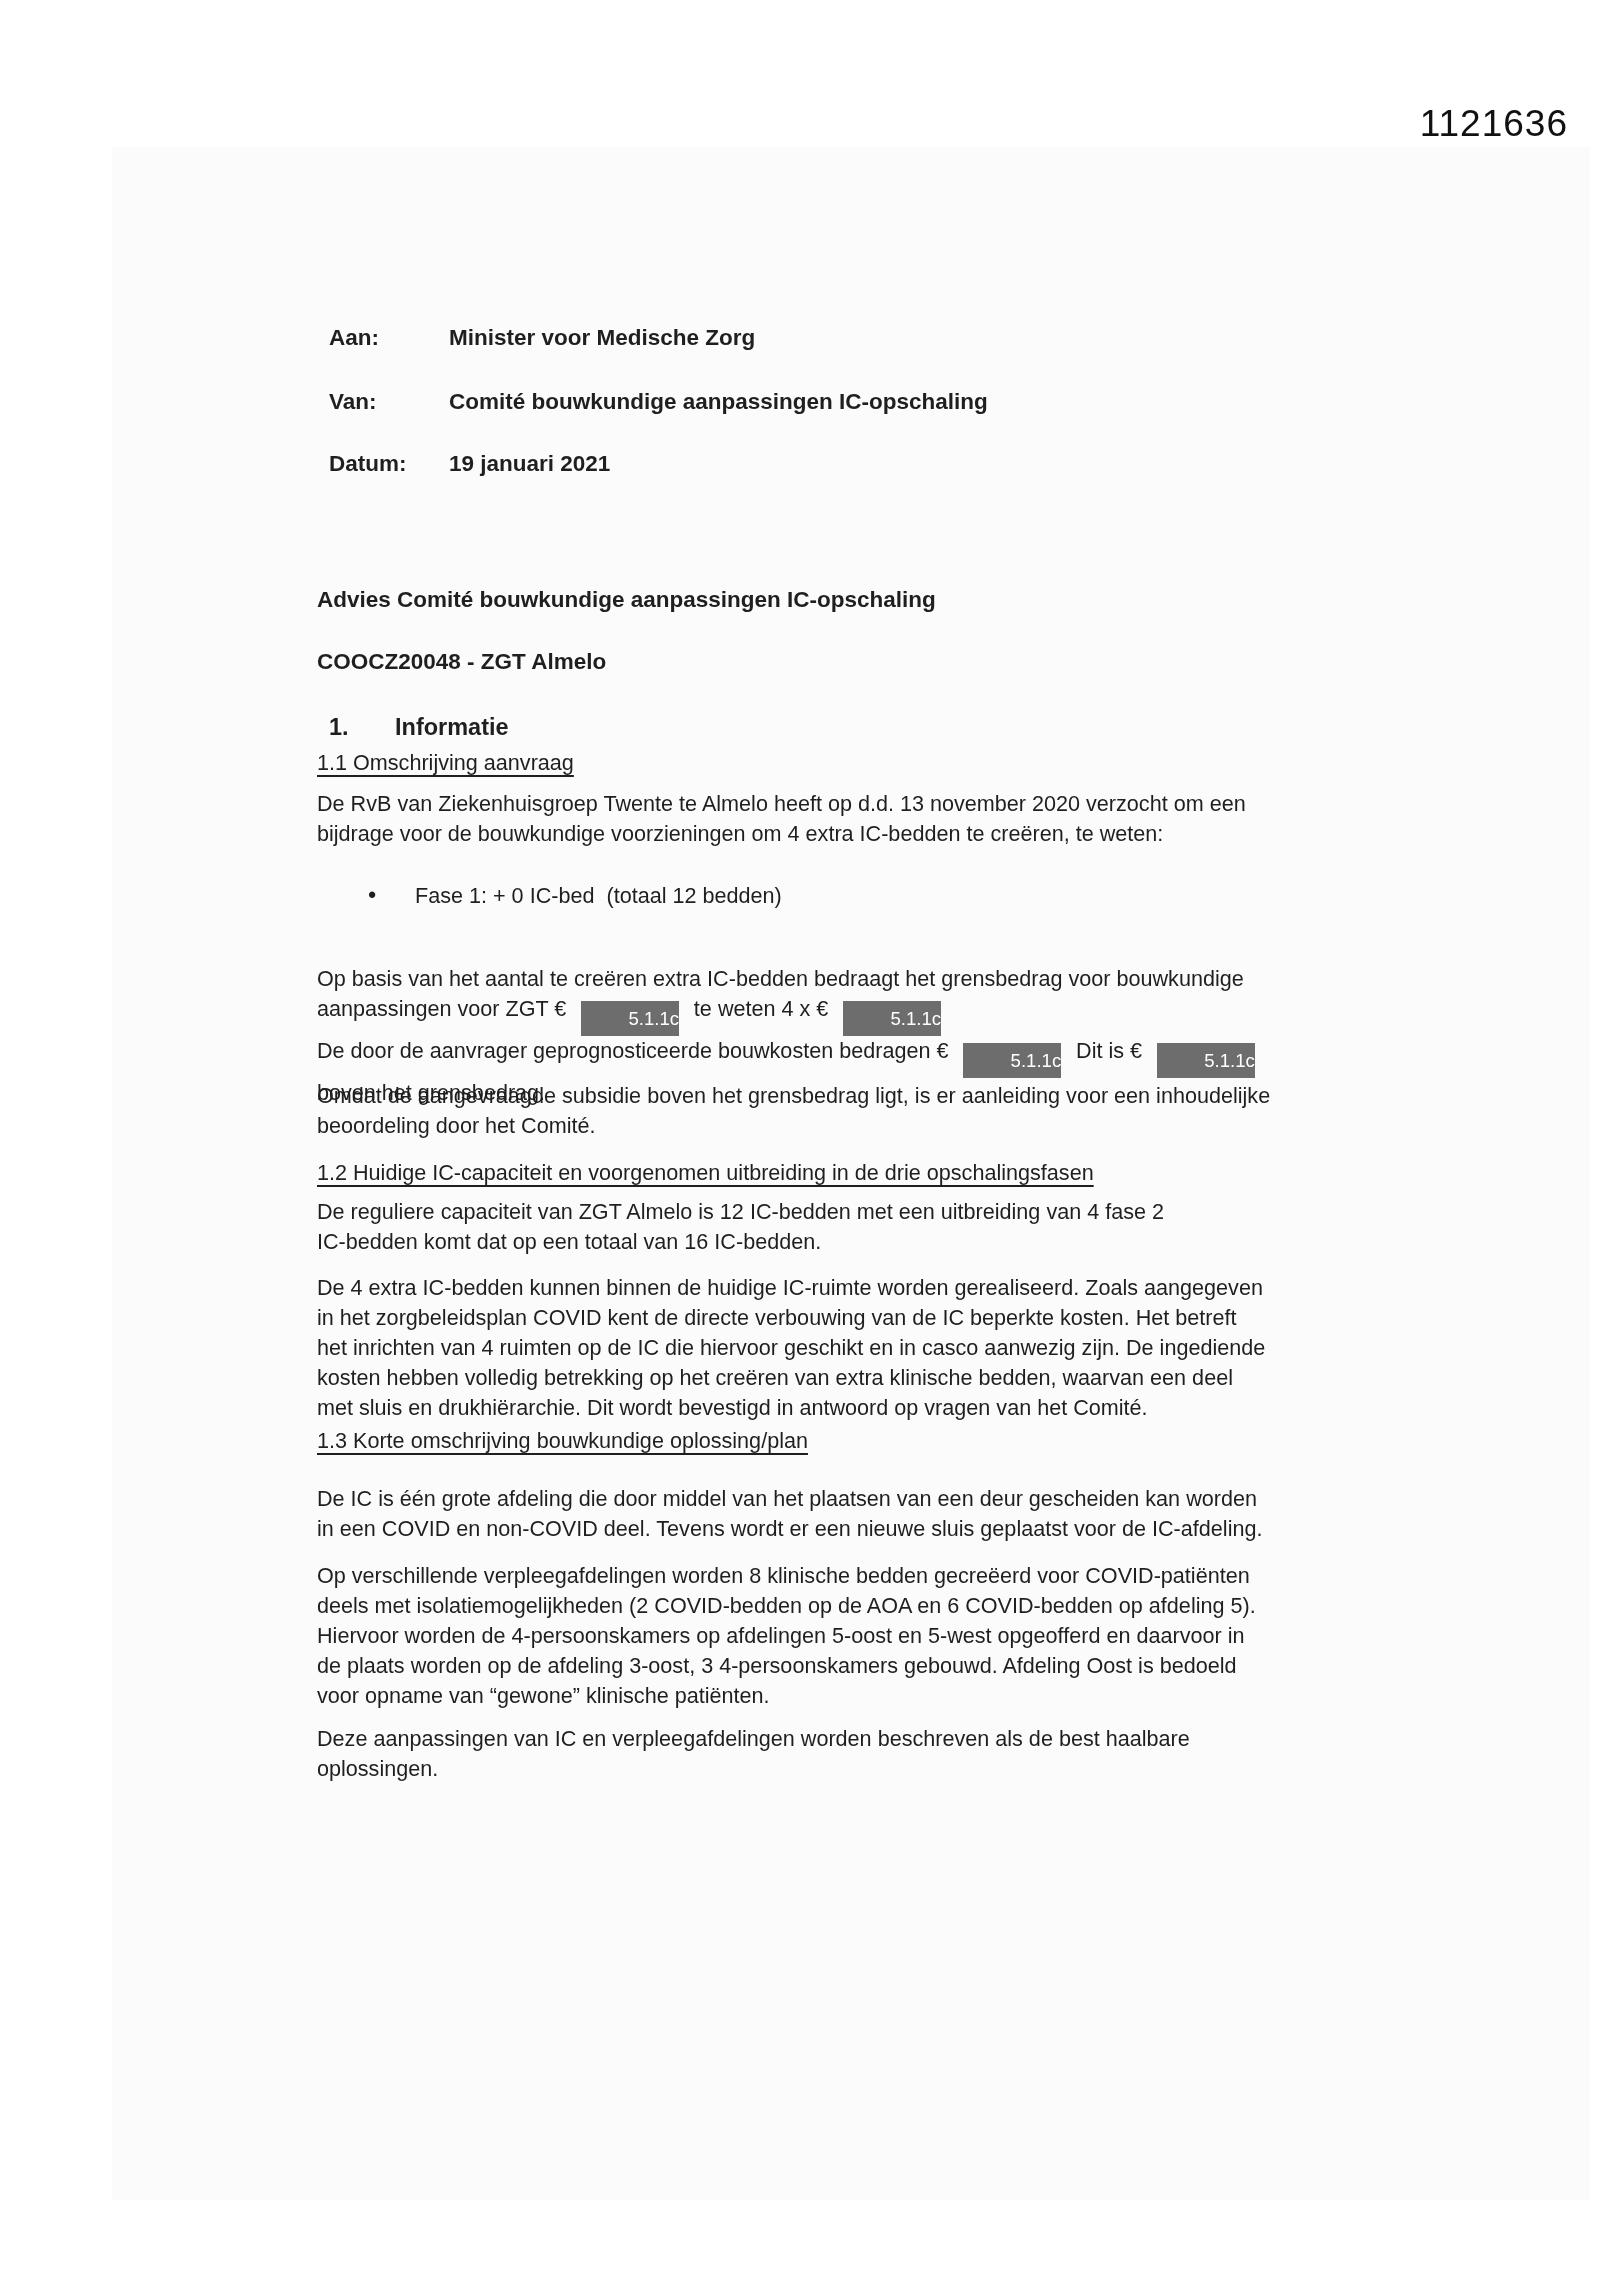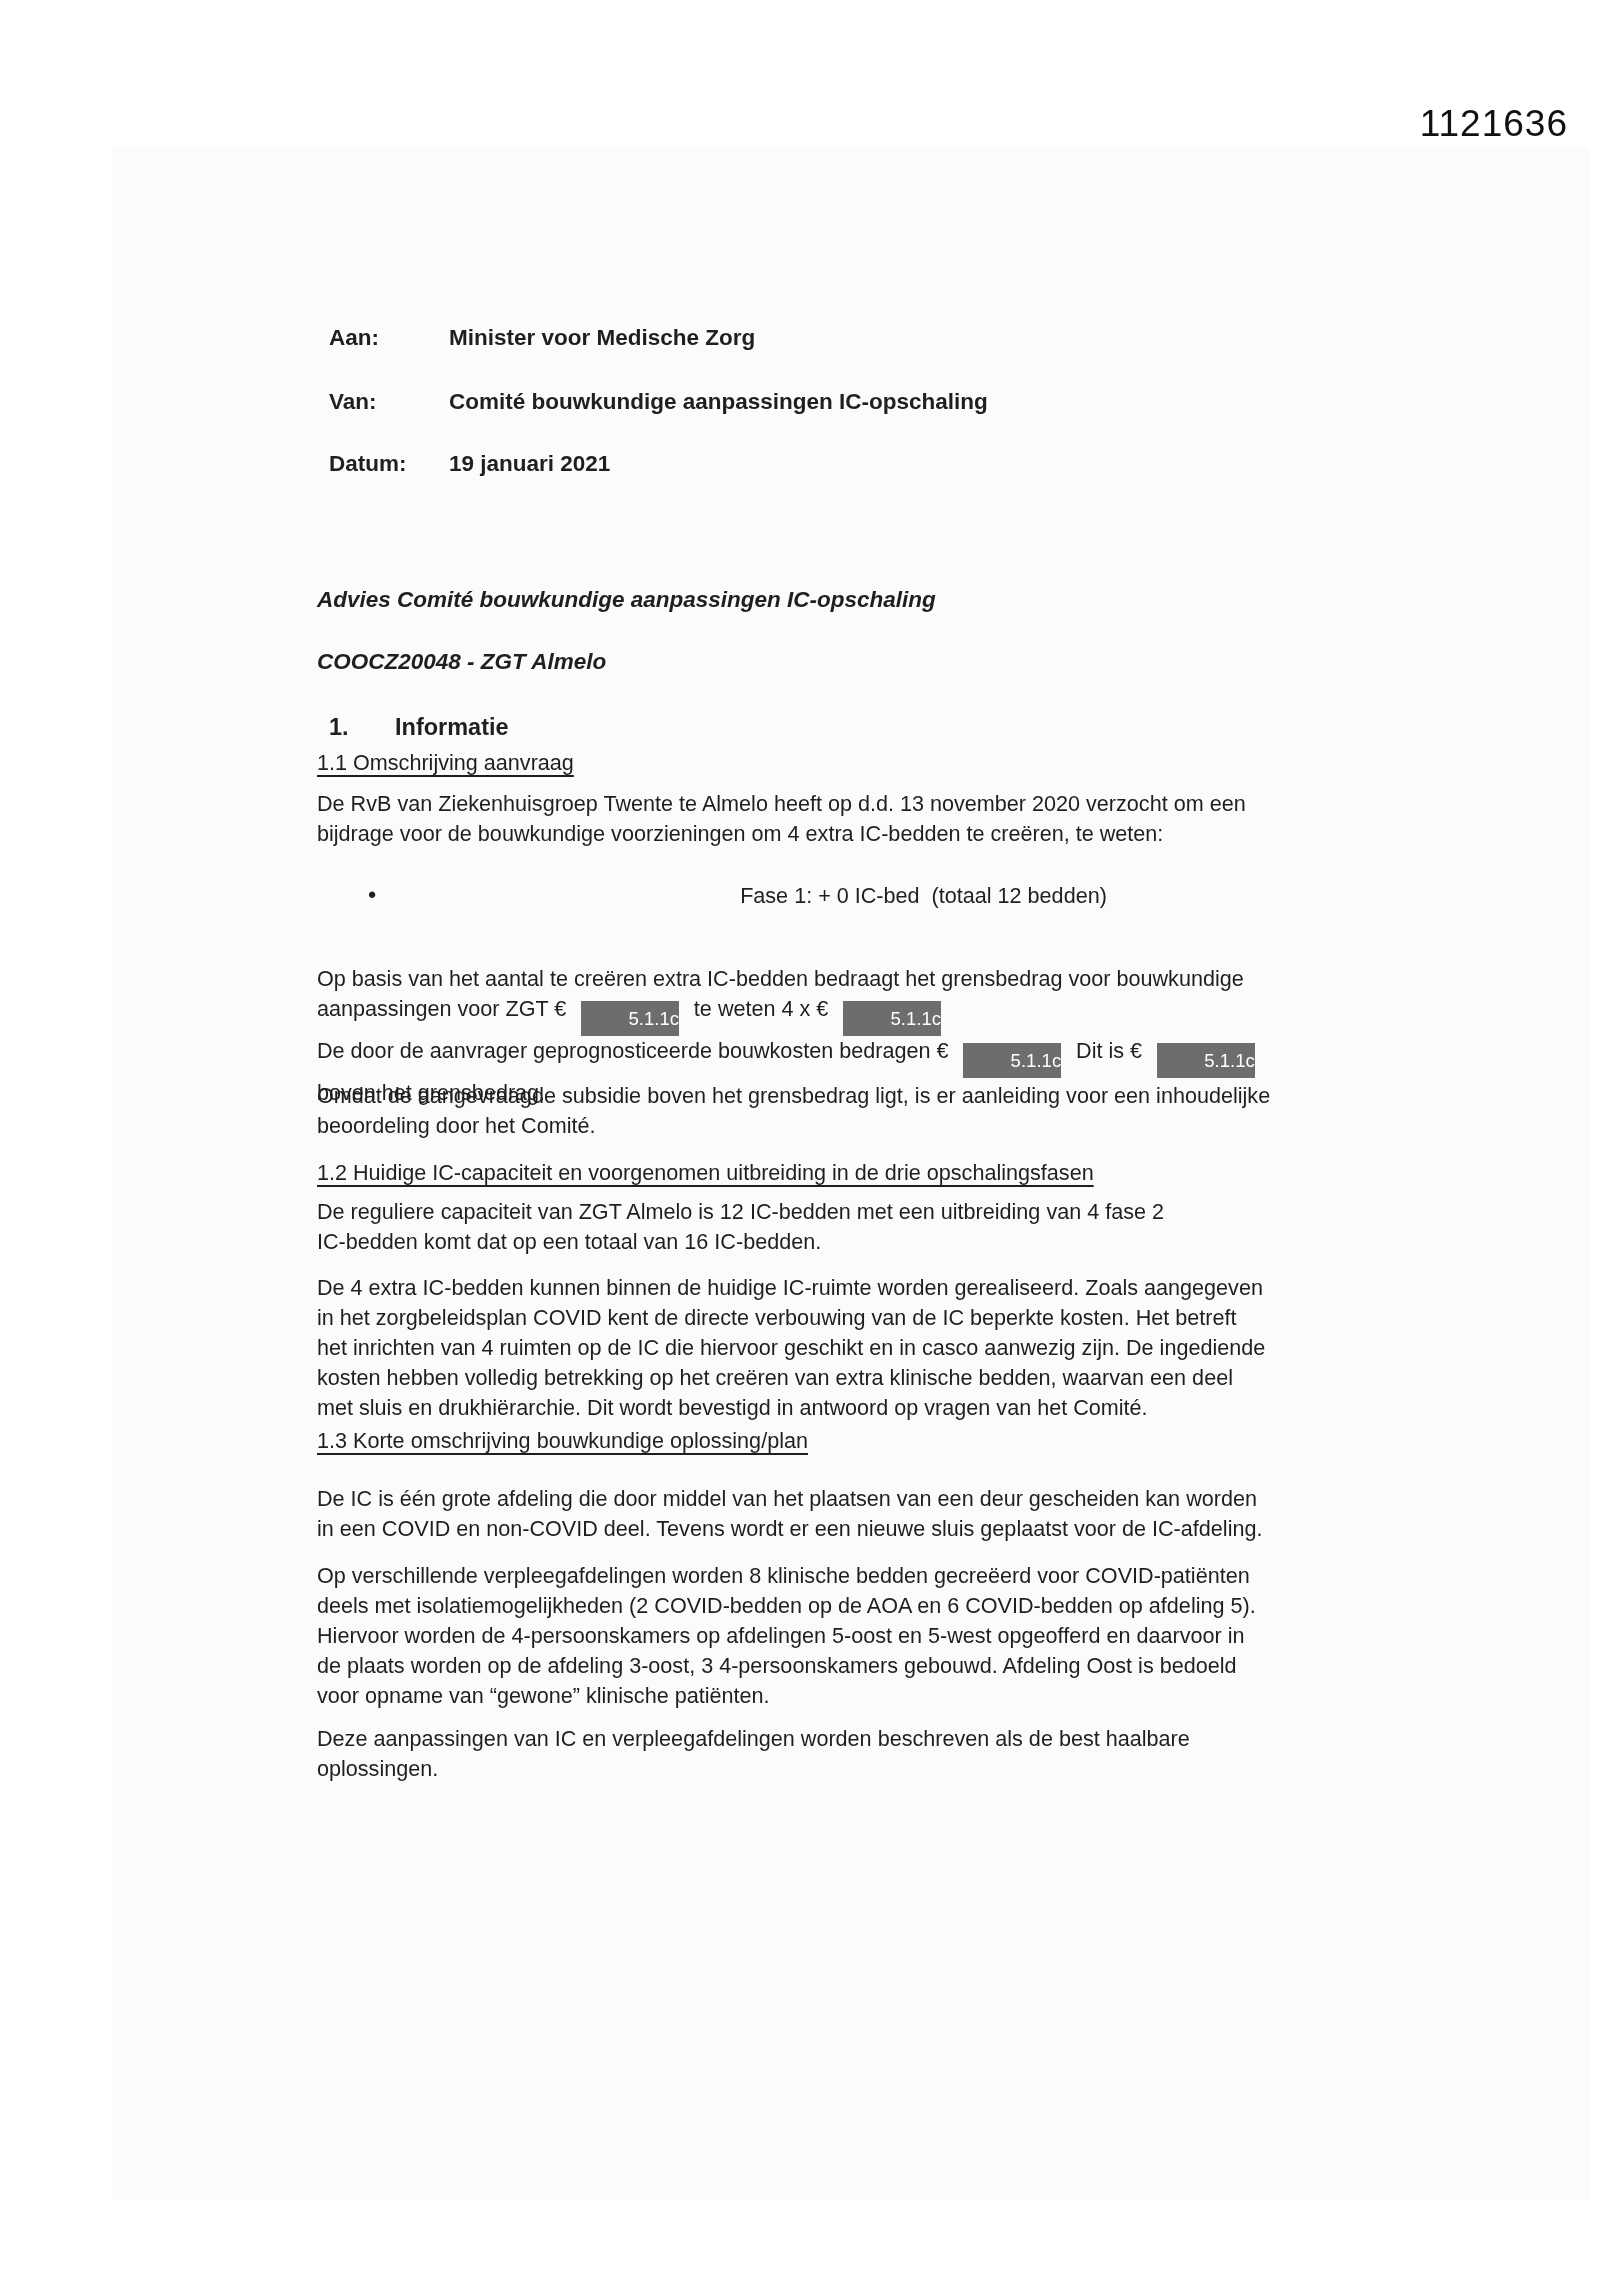--- a/index.html
+++ b/index.html
@@ -19,41 +19,40 @@
   .pagenum {
     position: absolute;
     top: 67px; right: 65px;
     font-size: 37px;
     letter-spacing: 1px;
     color: #111;
   }
   .blk { position: absolute; left: 281px; width: 1127px; }
   .memo-row { font-weight: bold; font-size: 22.5px; }
   .memo-label { display: inline-block; width: 96px; }
-  .doc-title { font-weight: bold; font-size: 22.5px; font-style: italic; }
+  .doc-title { font-weight: bold; font-size: 22.5px; }
   .h-num { font-weight: bold; font-size: 23.5px; }
   .h-num .num { display: inline-block; width: 42px; }
   .h-sub {
     font-size: 21.6px;
     text-decoration: underline;
     text-underline-offset: 4.9px;
   }
   .para {
     font-size: 21.6px;
     line-height: 30px;
     white-space: pre-line;
   }
   .bullets { list-style: none; }
   .bullets li {
     font-size: 21.6px;
     line-height: 31px;
     padding-left: 86px;
     position: relative;
     white-space: pre;
-    text-align: center;
   }
   .bullets li::before {
     content: "\2022";
     position: absolute;
     left: 39px;
     font-size: 23.5px;
   }
   .redaction {
     display: inline-block;
     background: #6d6d6d;

